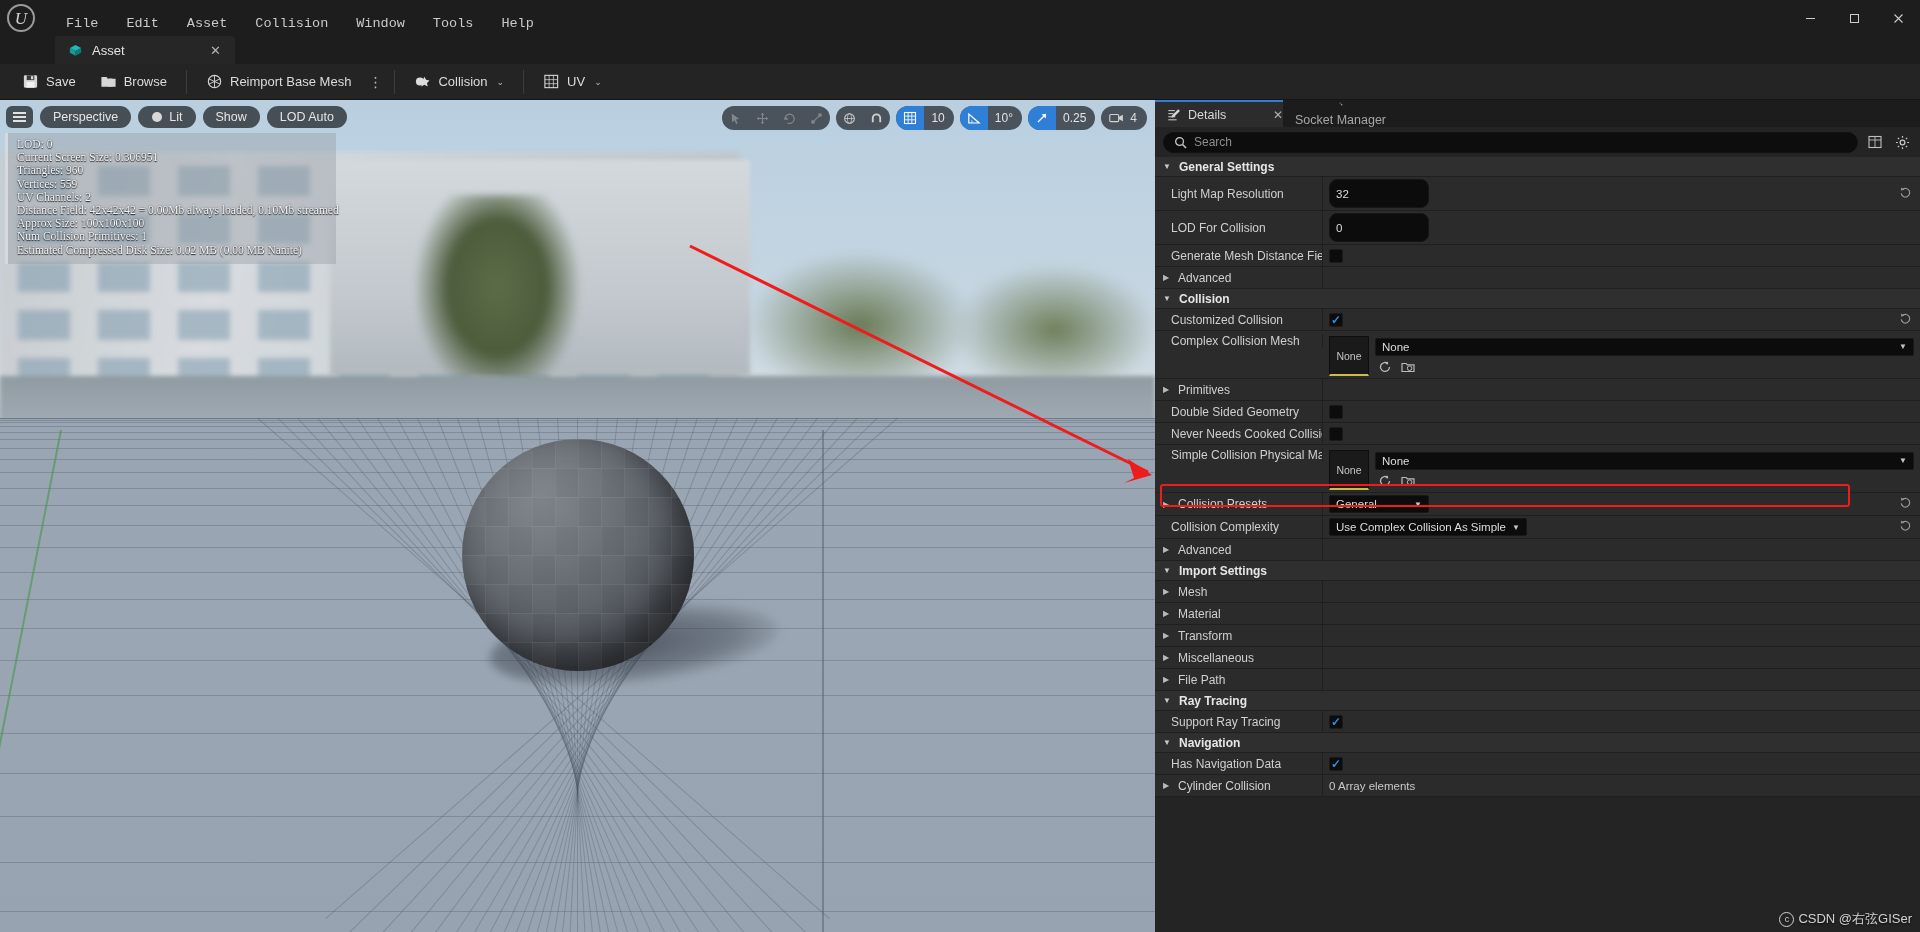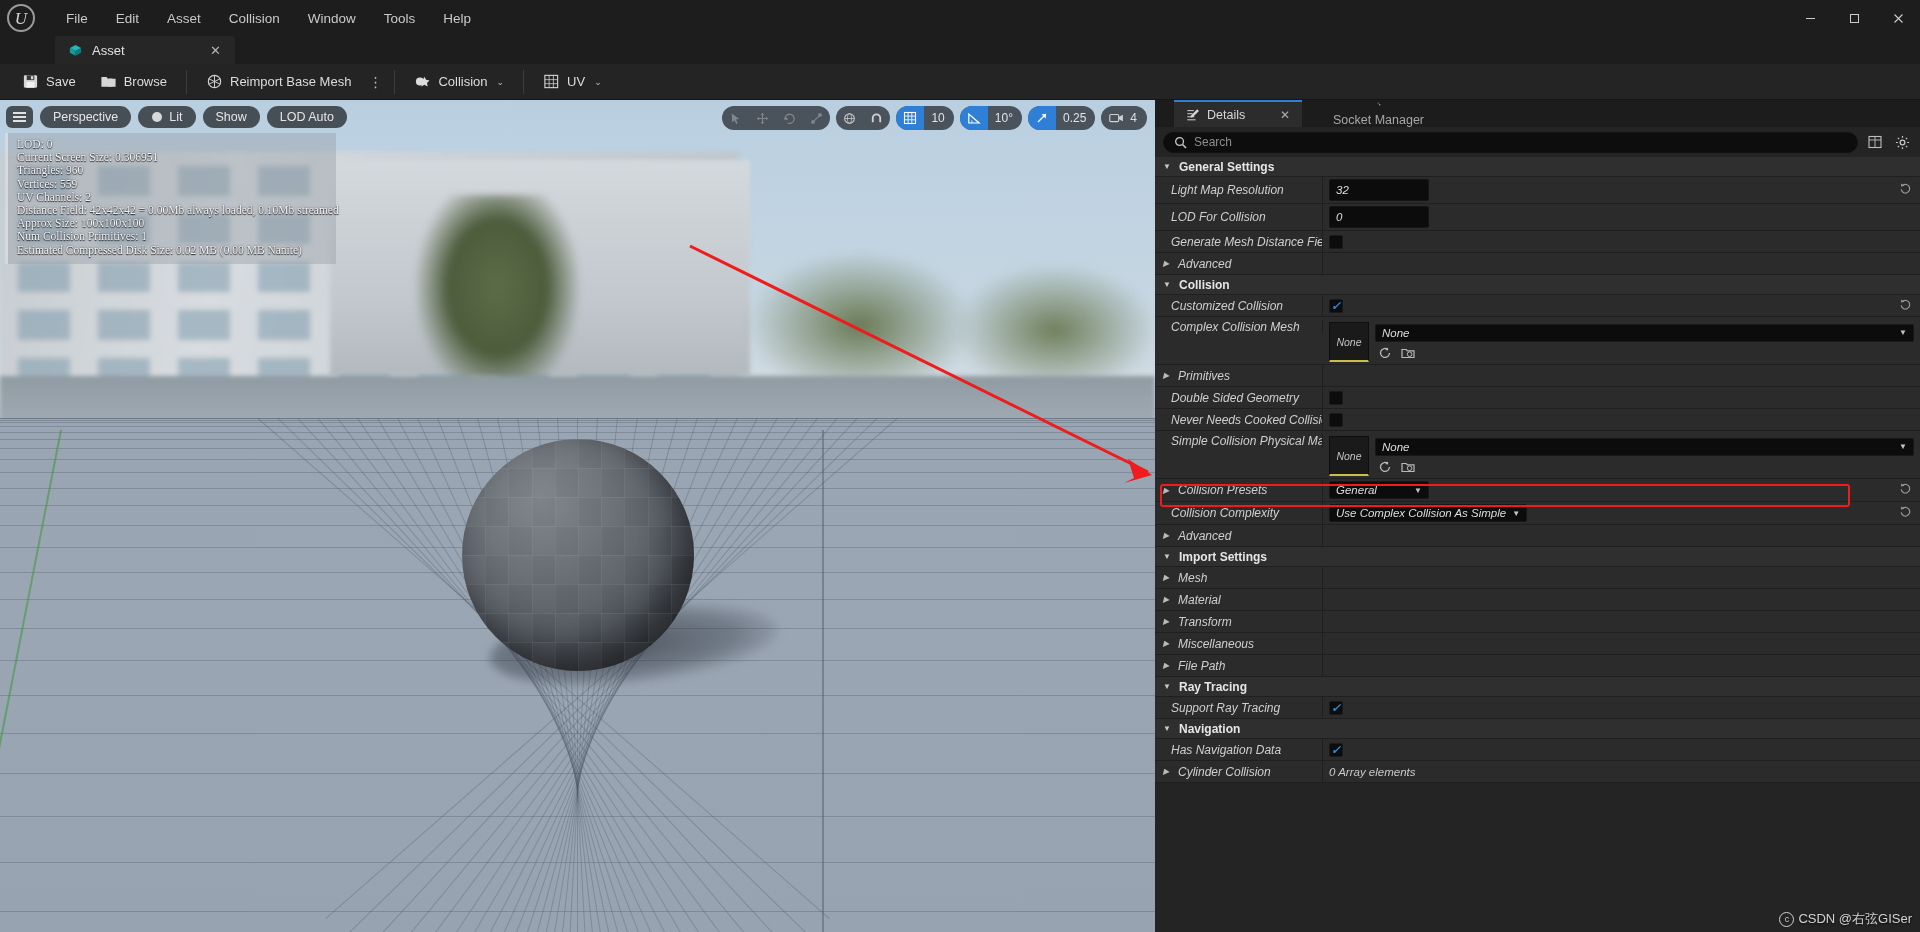--- a/index.html
+++ b/index.html
@@ -19,21 +19,21 @@
   }
   .ue-logo {
     width: 42px; height: 36px; display: flex; align-items: center; justify-content: center;
   }
   .ue-logo .circle {
     width: 28px; height: 28px; border-radius: 50%; border: 2px solid #9a9a9a;
     display: flex; align-items: center; justify-content: center;
     font-family: "Liberation Serif", serif; font-size: 17px; color: #d2d2d2; font-style: italic;
     line-height: 1;
   }
-  .menu { display: flex; align-items: center; height: 36px; margin-left: 10px; }
+  .menu { display: flex; align-items: flex-end; height: 36px; margin-left: 10px; font-family: Liberation Mono, monospace; }
   .menu-item {
     font-size: 13.5px; color: #c9c9c9; padding: 5px 14px; cursor: default; white-space: nowrap;
   }
   .win-ctrls { position: absolute; right: 0; top: 0; height: 36px; display: flex; }
   .win-btn {
     width: 44px; height: 36px; display: flex; align-items: center; justify-content: center;
     color: #c6c6c6; font-size: 13px;
   }
 
   
@@ -176,22 +176,22 @@
     font-family: Liberation Serif, serif;
   }
 
   
   .annot-arrow { position: absolute; left: 0; top: 0; width: 1155px; height: 100%; pointer-events: none; z-index: 7; }
 
   
   .details { width: 765px; background: #242424; display: flex; flex-direction: column; min-width: 0; }
   .det-tabs { height: 27px; background: #1c1c1c; display: flex; align-items: stretch; flex: 0 0 27px; }
   .det-tab {
-    display: flex; align-items: center; gap: 7px; padding: 0 12px 0 12px; font-size: 12.5px; color: #d8d8d8;
-    background: #2c2c2c; border-top: 2px solid #2f7fd6; min-width: 128px; margin-left: 19px;
+    display: flex; align-items: center; gap: 7px; padding: 0 0 0 12px; font-size: 12.5px; color: #d8d8d8;
+    background: #2c2c2c; border-top: 2px solid #2f7fd6; min-width: 128px;
   }
   .det-tab.inactive { background: #1c1c1c; border-top: 2px solid transparent; color: #a6a6a6; min-width: 0; padding-right: 16px; flex-direction: column; }
   .det-tab .x { margin-left: auto; color: #b0b0b0; font-size: 12px; padding-left: 10px; }
 
   .det-search-row {
     height: 30px; background: #242424; display: flex; align-items: center; gap: 7px;
     padding: 0 8px; flex: 0 0 30px;
   }
   .searchbox {
     flex: 1; height: 21px; background: #0d0d0d; border: 1px solid #111; border-radius: 11px;
@@ -209,33 +209,32 @@
   .cat-row {
     height: 20px; background: #2f2f2f; display: flex; align-items: center; gap: 6px;
     padding-left: 8px; border-bottom: 1px solid #1f1f1f;
   }
   .cat-row .tri { width: 10px; color: #c8c8c8; font-size: 8px; display: flex; align-items: center; }
   .cat-row .lbl { font-size: 12px; color: #e6e6e6; font-weight: bold; }
 
   .prop-row {
     min-height: 22px; display: flex; align-items: stretch; border-bottom: 1px solid #1f1f1f;
     background: #2b2b2b;
-    font-style: italic;
   }
   .prop-name {
     width: 168px; flex: 0 0 168px; display: flex; align-items: center; gap: 5px; padding-left: 16px;
     font-size: 12px; color: #cfcfcf; border-right: 1px solid #1f1f1f;
     overflow: hidden; white-space: nowrap; text-overflow: ellipsis;
   }
   .prop-name.sub { padding-left: 8px; }
   .prop-name .tri { width: 10px; color: #b9b9b9; font-size: 8px; flex: 0 0 10px; }
   .prop-val { flex: 1; display: flex; align-items: center; padding: 2px 6px; gap: 6px; min-width: 0; position: relative; }
 
   .num-field {
-    width: 100px; height: 22px; background: #0c0c0c; border: 1px solid #161616; border-radius: 2px;
+    width: 100px; height: 29px; background: #0c0c0c; border: 1px solid #161616; border-radius: 8px;
     color: #dcdcdc; font-size: 11.5px; padding: 0 6px; display: flex; align-items: center;
   }
   .chk {
     width: 14px; height: 14px; background: #0c0c0c; border: 1px solid #1a1a1a; border-radius: 2px;
     display: flex; align-items: center; justify-content: center;
   }
   .chk.on { }
   .chk .tick { color: #2f8ee0; font-size: 12px; line-height: 1; font-weight: bold; }
   .reset-btn {
     position: absolute; right: 8px; top: 50%; transform: translateY(-50%);

